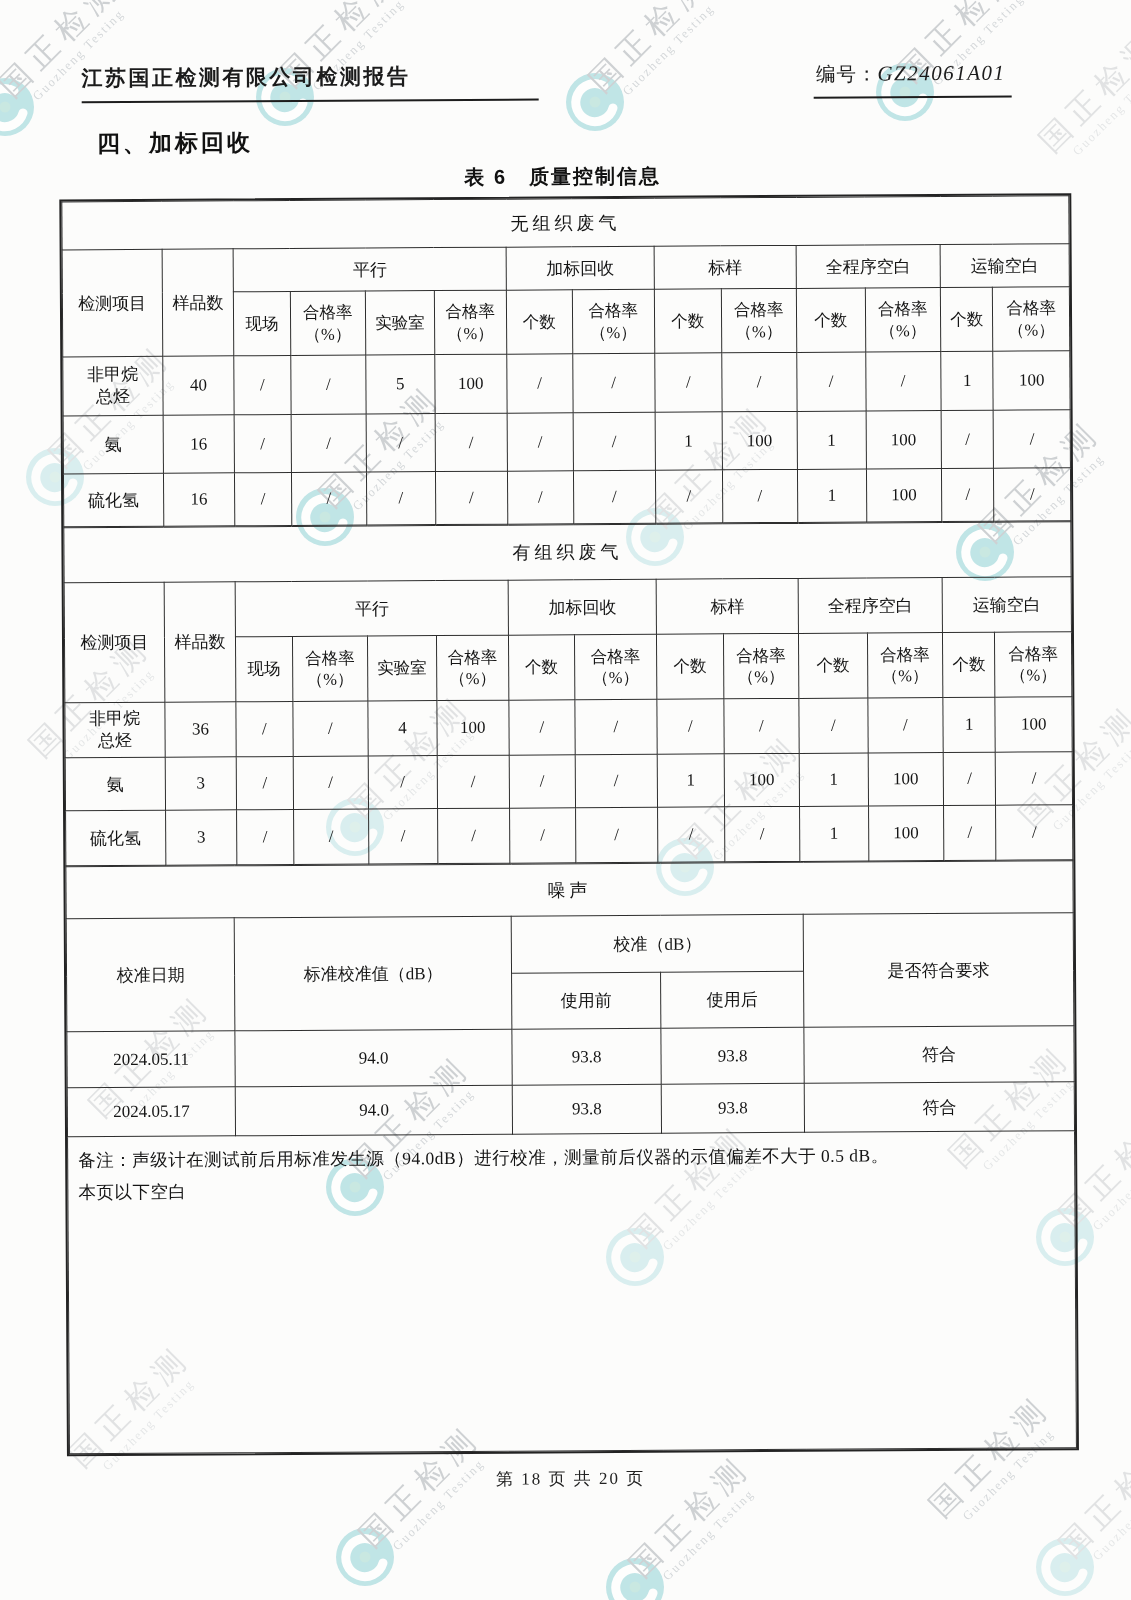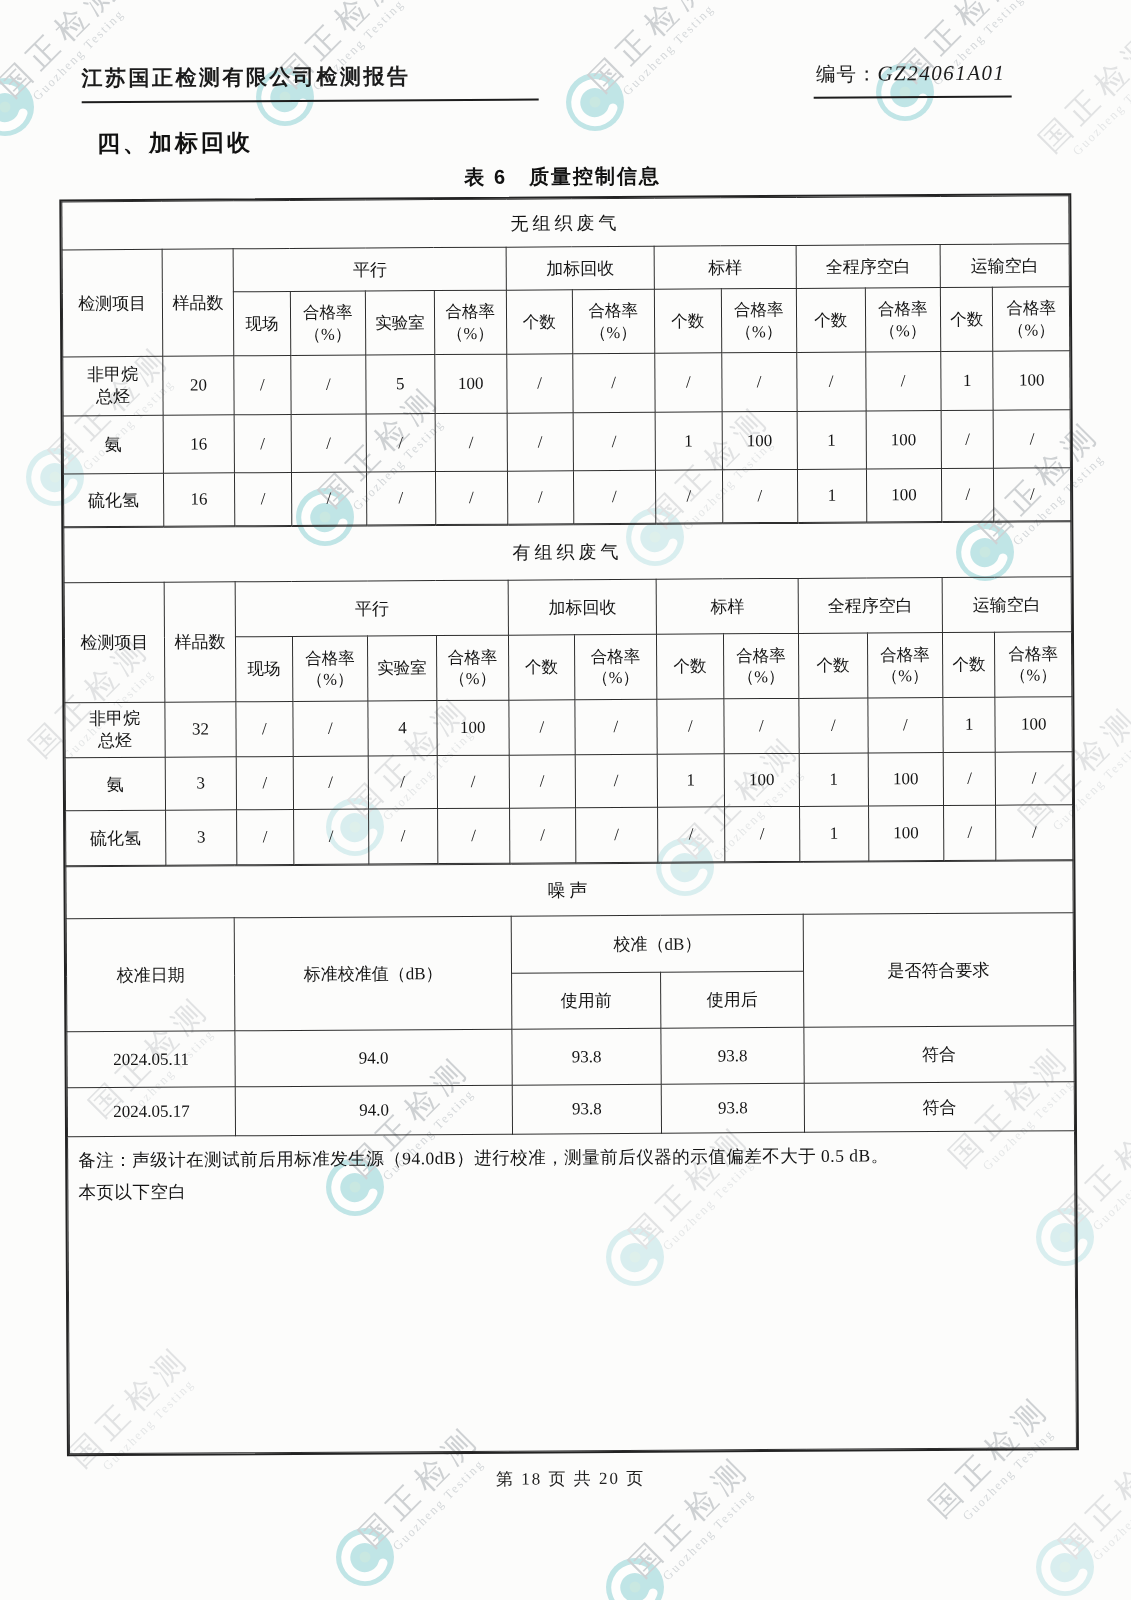--- a/index.html
+++ b/index.html
@@ -299,21 +299,21 @@
           <td class="sub">个数</td>
           <td class="sub two-line">合格率
 （%）</td>
           <td class="sub">个数</td>
           <td class="sub two-line">合格率
 （%）</td>
         </tr>
         <tr class="h59">
           <td class="two-line">非甲烷
 总烃</td>
-          <td>20</td>
+          <td>40</td>
               <td>/</td>
               <td>/</td>
               <td>5</td>
               <td>100</td>
               <td>/</td>
               <td>/</td>
               <td>/</td>
               <td>/</td>
               <td>/</td>
               <td>/</td>
@@ -401,21 +401,21 @@
           <td class="sub">个数</td>
           <td class="sub two-line">合格率
 （%）</td>
           <td class="sub">个数</td>
           <td class="sub two-line">合格率
 （%）</td>
         </tr>
         <tr class="h55">
           <td class="two-line">非甲烷
 总烃</td>
-          <td>32</td>
+          <td>36</td>
               <td>/</td>
               <td>/</td>
               <td>4</td>
               <td>100</td>
               <td>/</td>
               <td>/</td>
               <td>/</td>
               <td>/</td>
               <td>/</td>
               <td>/</td>

